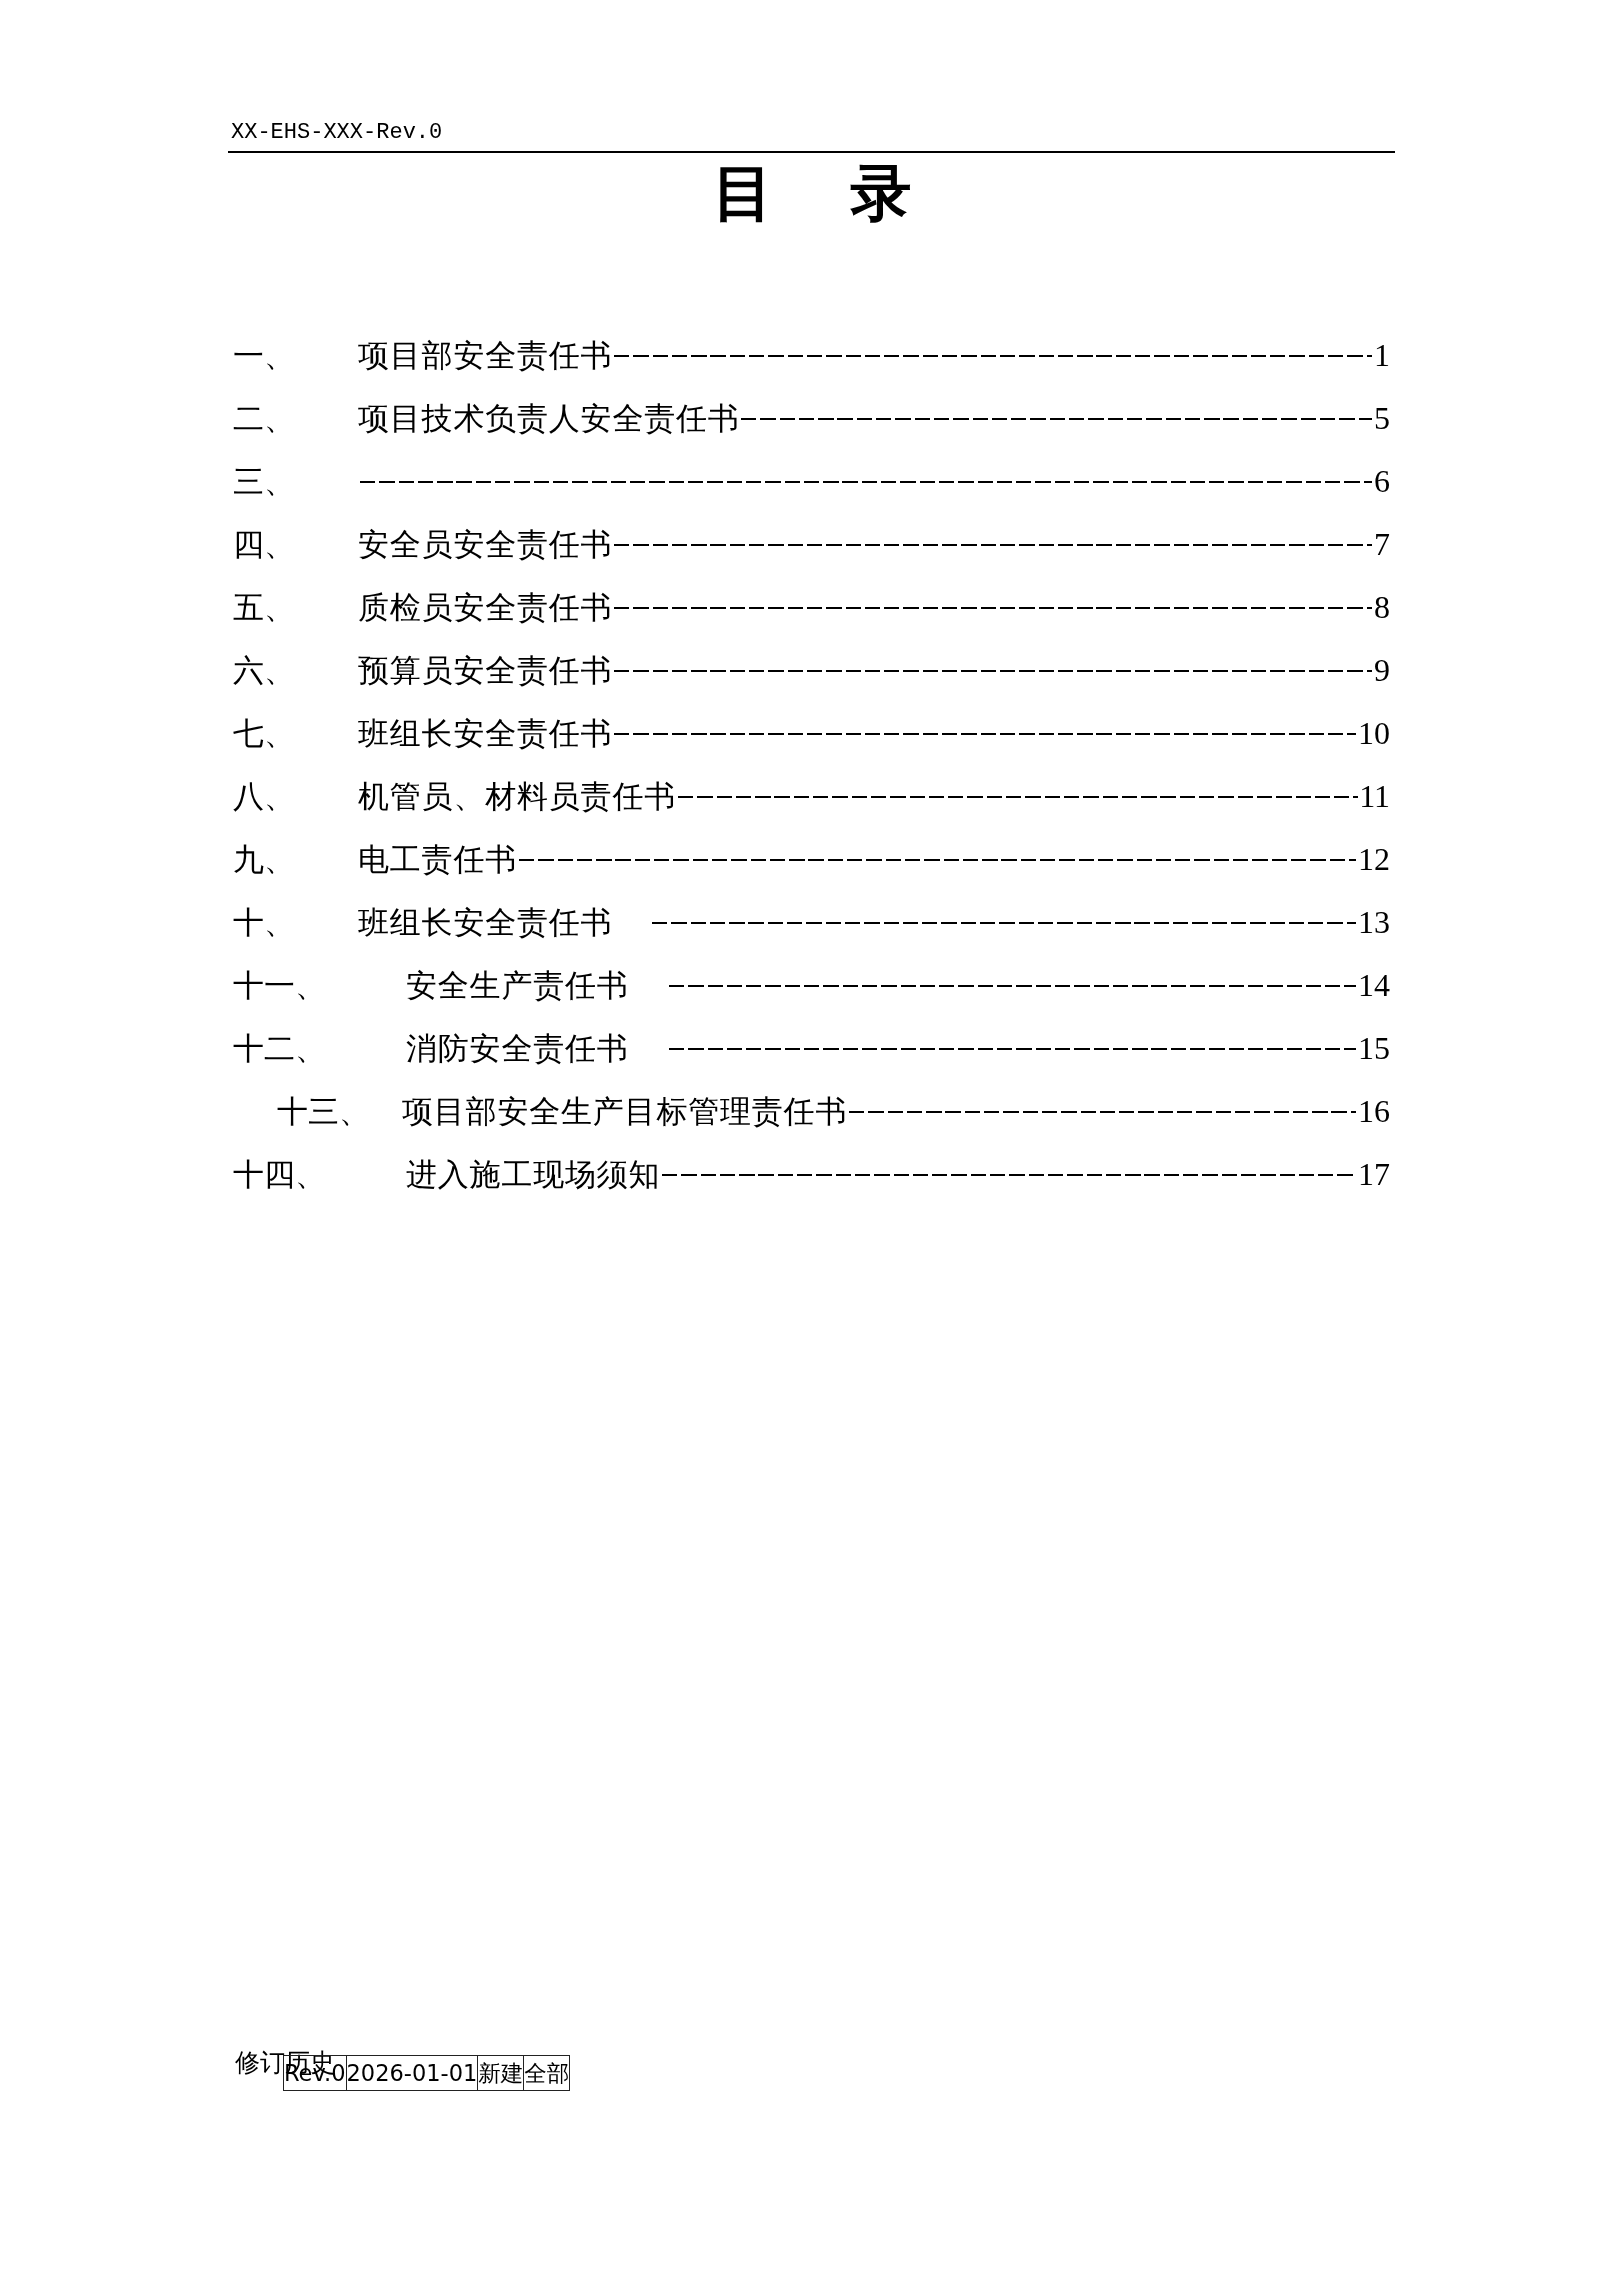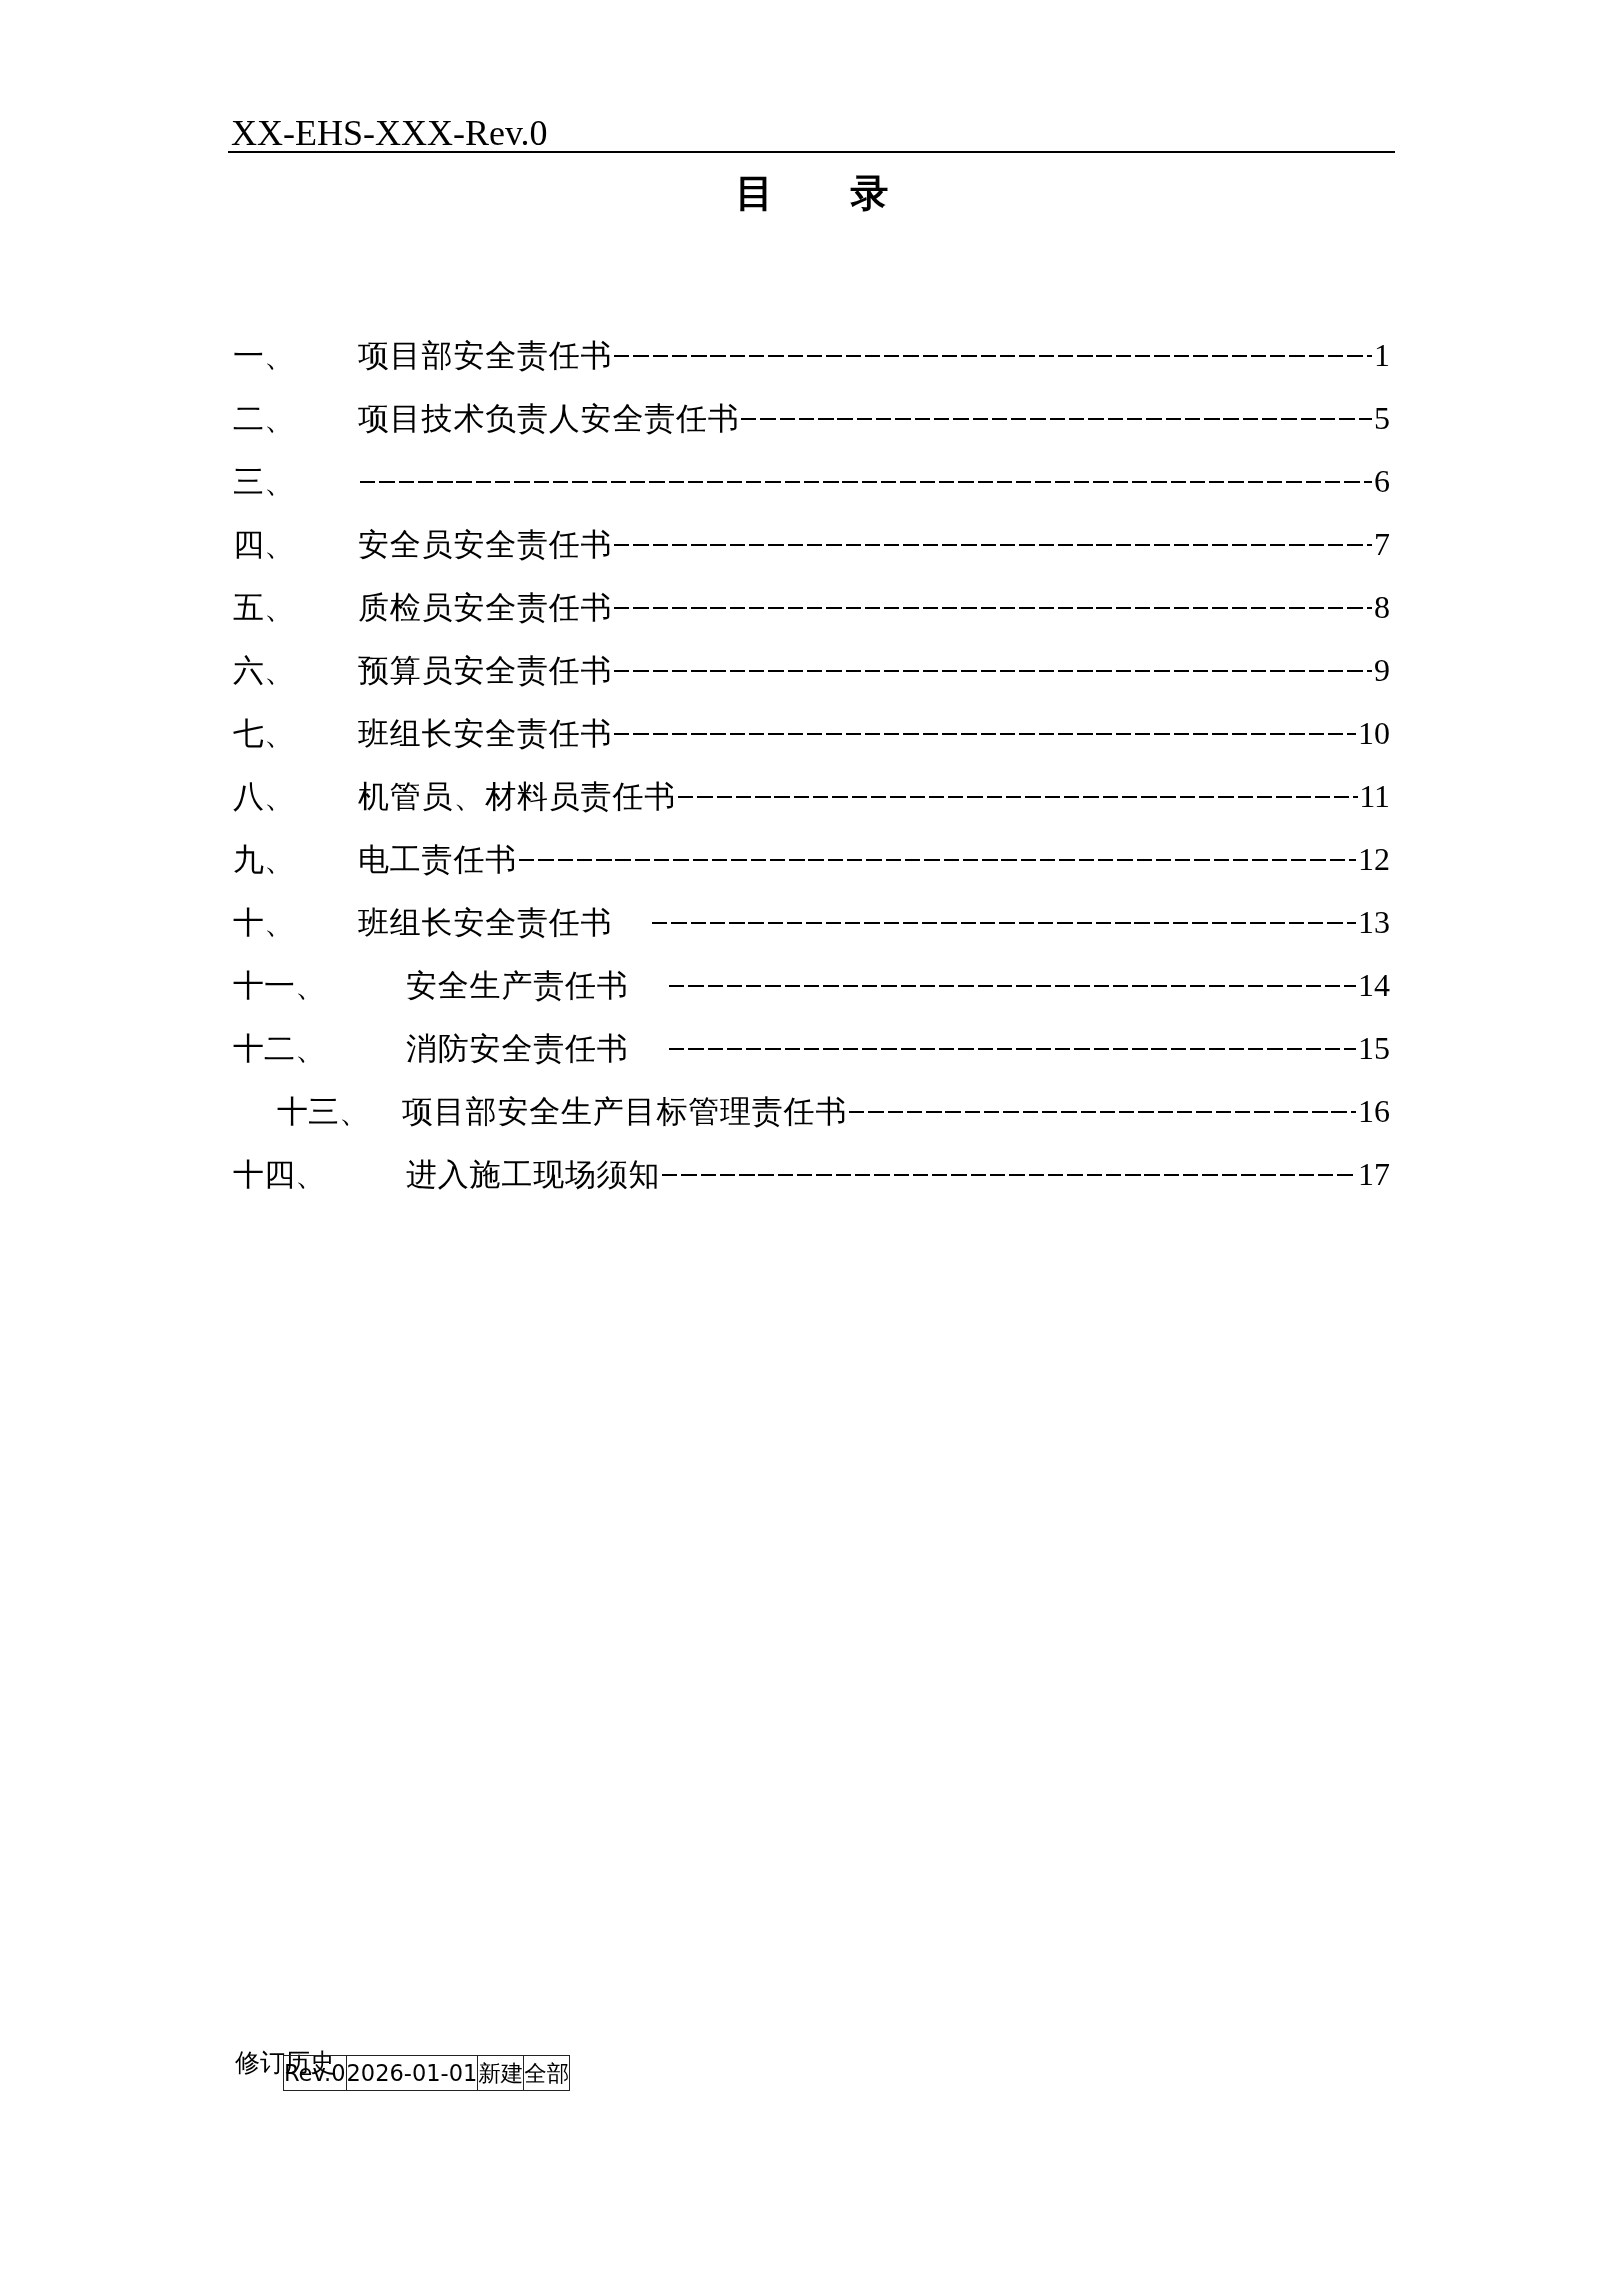--- a/index.html
+++ b/index.html
@@ -1,22 +1,22 @@
 <!DOCTYPE html>
 <html style="font-size:13px"><head>
   <meta charset="utf-8">
   <style>
     html, body { margin: 0; padding: 0; background: #ffffff; }
     body { width: 1624px; height: 2295px; position: relative; overflow: hidden;
            font-family: "DejaVu Serif", "Liberation Serif", serif; color: #000; }
-    .header-code { position: absolute; left: 231px; top: 117px; font-family: Liberation Serif, serif;
-                   font-size: 36px; line-height: 32px; letter-spacing: 0px; }
+    .header-code { position: absolute; left: 231px; top: 117px; font-family: Liberation Mono, monospace;
+                   font-size: 22px; line-height: 32px; letter-spacing: 0px; }
     .header-rule { position: absolute; left: 228px; top: 151px; width: 1167px; height: 2.4px; background: #000; }
     .title { position: absolute; left: 0; width: 1624px; top: 161px; text-align: center;
-             font-family: "DejaVu Serif", serif; font-weight: bold; font-size: 38px; line-height: 64px; }
+             font-family: "DejaVu Serif", serif; font-weight: bold; font-size: 61px; line-height: 64px; }
     .title span { display: inline-block; }
     .title .gap { width: 77px; }
     .toc { position: absolute; left: 233px; top: 323px; width: 1157px; }
     .toc-row { position: relative; height: 63px; display: flex; align-items: center;
                font-family: "DejaVu Sans", sans-serif; font-size: 31px; line-height: 48px; white-space: nowrap; }
     .toc-num { display: inline-block; }
     .toc-title { display: inline-block; letter-spacing: 0.8px; font-family: "DejaVu Serif", serif; }
     .toc-dots { flex: 1; height: 2.4px; margin: 0 1.6px;
                 background-image: repeating-linear-gradient(90deg, #000 0, #000 15.3px, transparent 15.3px, transparent 19.3px);
                 align-self: center; margin-top: 3.2px; }

